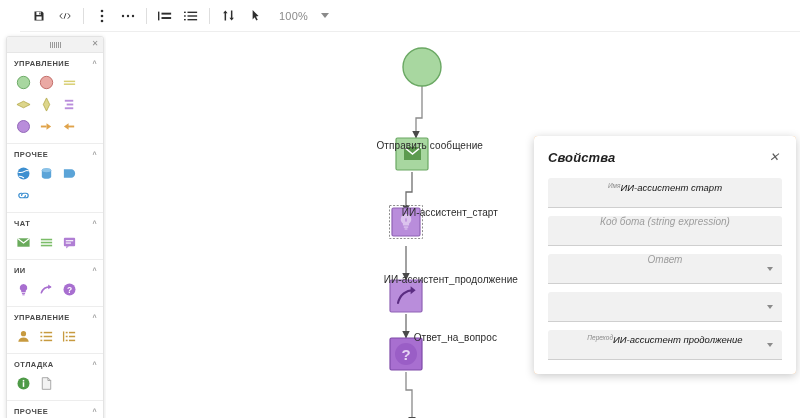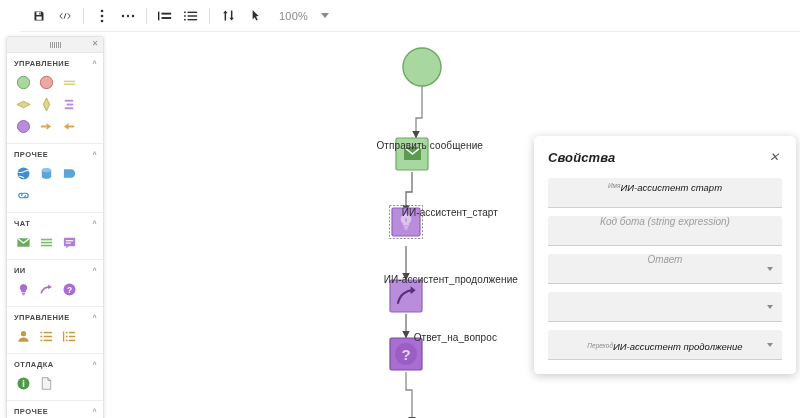--- a/index.html
+++ b/index.html
@@ -614,21 +614,21 @@
 
       <div class="field select">
         <div class="field-placeholder">Ответ</div>
         <span class="caret"></span>
       </div>
 
       <div class="field select">
         <span class="caret"></span>
       </div>
 
-      <div class="field select filled" style="margin-bottom:0;align-items:center;">
+      <div class="field select filled" style="margin-bottom:0;">
         <div class="field-label">Переход</div>
         <div class="field-value">ИИ-ассистент продолжение</div>
         <span class="caret"></span>
       </div>
 
     </div>
   </div>
 
 </div>
 

